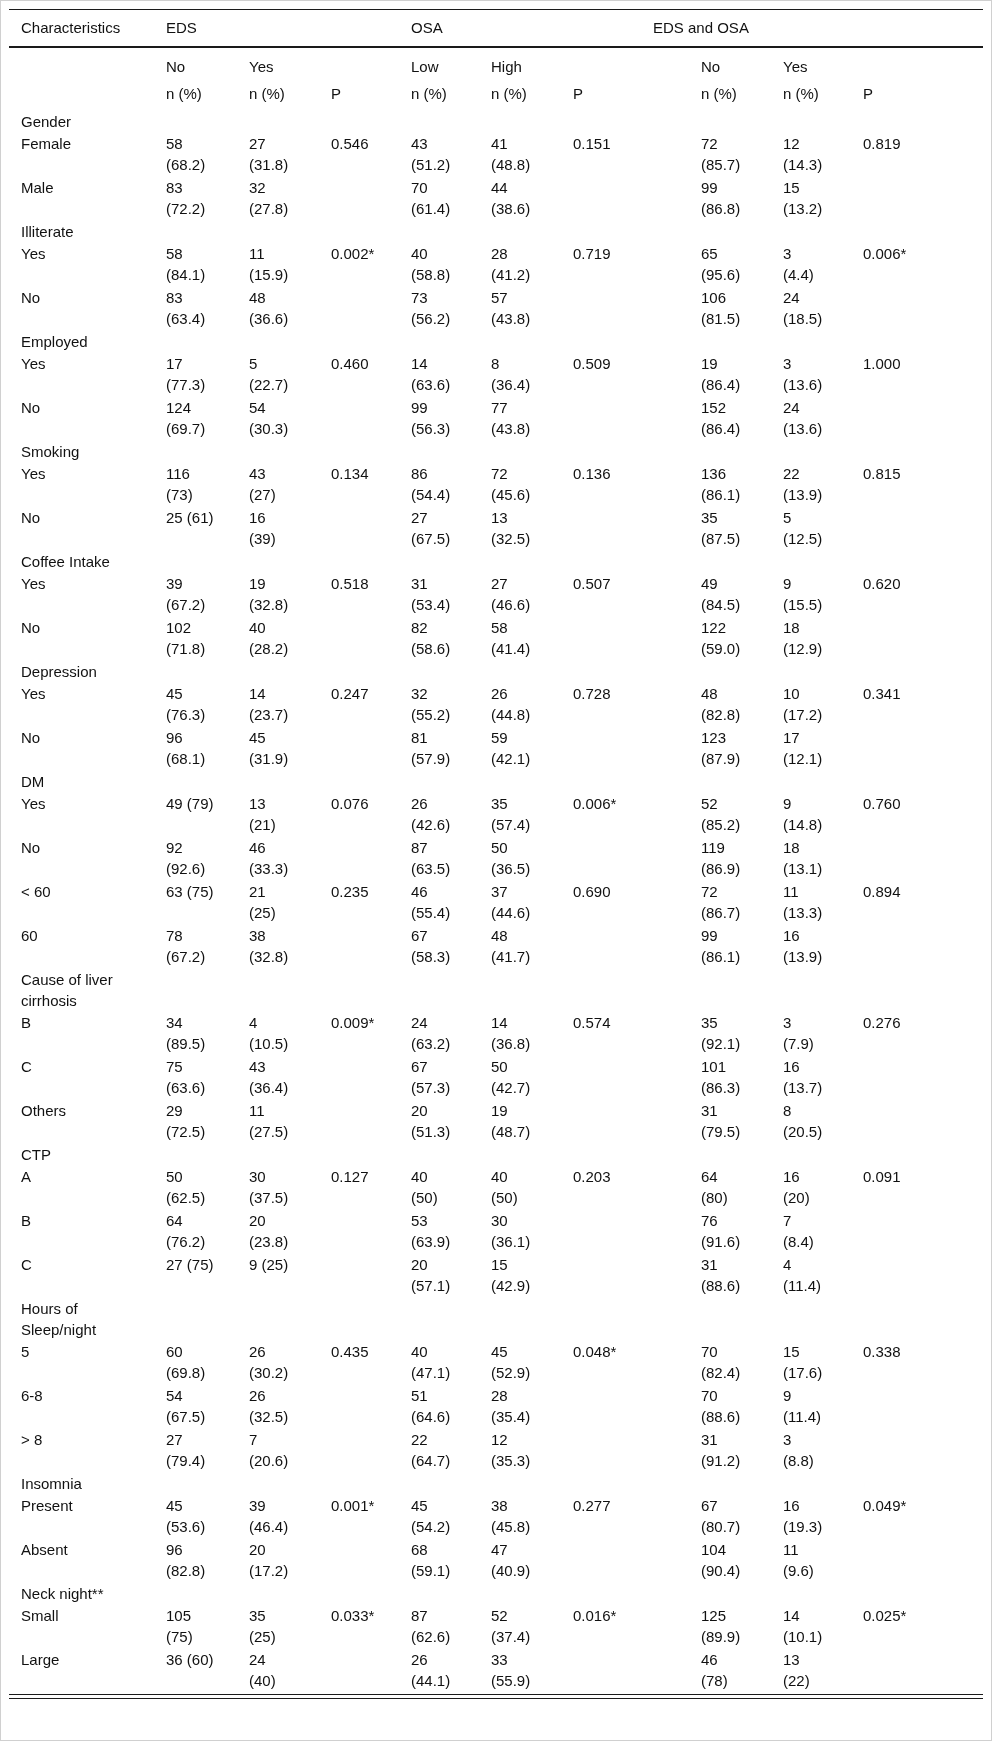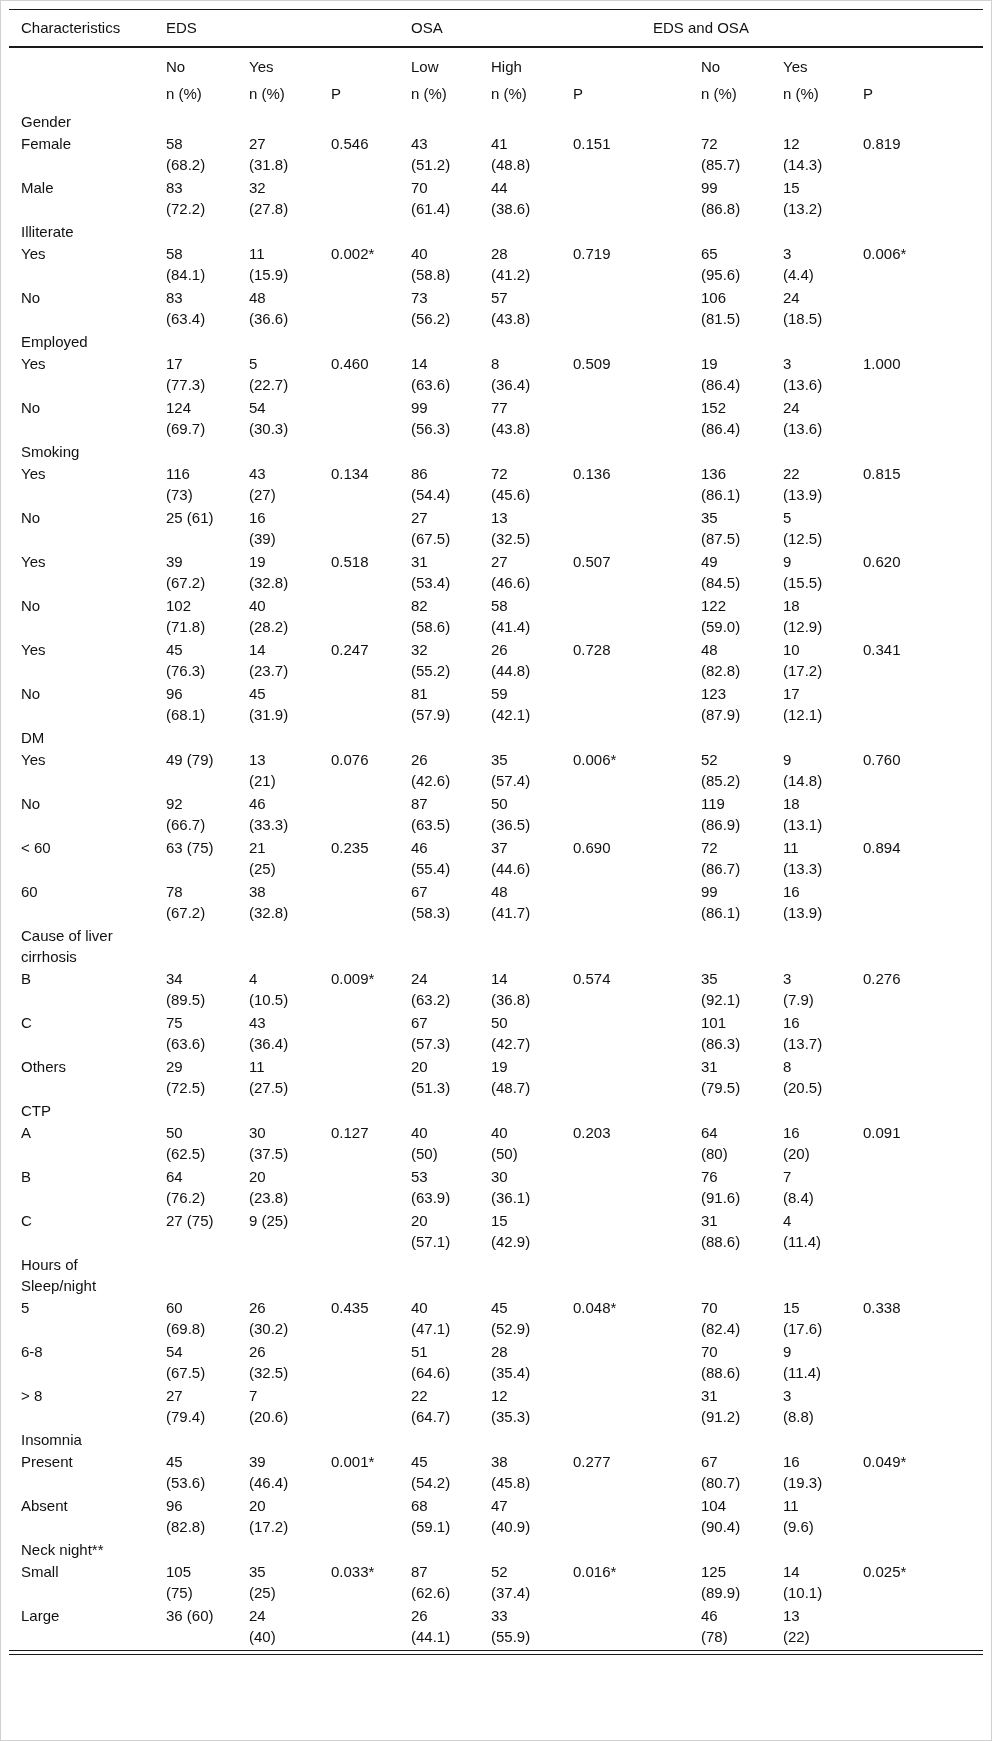--- a/index.html
+++ b/index.html
@@ -228,20 +228,23 @@
 (67.5)</div>
         <div class="cell" style="grid-column: 6;">13
 (32.5)</div>
         <div class="cell" style="grid-column: 7;"></div>
         <div class="cell" style="grid-column: 9;">35
 (87.5)</div>
         <div class="cell" style="grid-column: 10;">5
 (12.5)</div>
         <div class="cell" style="grid-column: 11;"></div>
       </div>
+      <div class="grid section-row">
+        <div class="cell" style="grid-column: 1 / -1;">Coffee Intake</div>
+      </div>
       <div class="grid data-row">
         <div class="cell" style="grid-column: 1;">Yes</div>
         <div class="cell" style="grid-column: 2;">39
 (67.2)</div>
         <div class="cell" style="grid-column: 3;">19
 (32.8)</div>
         <div class="cell" style="grid-column: 4;">0.518</div>
         <div class="cell" style="grid-column: 5;">31
 (53.4)</div>
         <div class="cell" style="grid-column: 6;">27
@@ -264,20 +267,23 @@
 (58.6)</div>
         <div class="cell" style="grid-column: 6;">58
 (41.4)</div>
         <div class="cell" style="grid-column: 7;"></div>
         <div class="cell" style="grid-column: 9;">122
 (59.0)</div>
         <div class="cell" style="grid-column: 10;">18
 (12.9)</div>
         <div class="cell" style="grid-column: 11;"></div>
       </div>
+      <div class="grid section-row">
+        <div class="cell" style="grid-column: 1 / -1;">Depression</div>
+      </div>
       <div class="grid data-row">
         <div class="cell" style="grid-column: 1;">Yes</div>
         <div class="cell" style="grid-column: 2;">45
 (76.3)</div>
         <div class="cell" style="grid-column: 3;">14
 (23.7)</div>
         <div class="cell" style="grid-column: 4;">0.247</div>
         <div class="cell" style="grid-column: 5;">32
 (55.2)</div>
         <div class="cell" style="grid-column: 6;">26
@@ -323,21 +329,21 @@
         <div class="cell" style="grid-column: 7;">0.006*</div>
         <div class="cell" style="grid-column: 9;">52
 (85.2)</div>
         <div class="cell" style="grid-column: 10;">9
 (14.8)</div>
         <div class="cell" style="grid-column: 11;">0.760</div>
       </div>
       <div class="grid data-row">
         <div class="cell" style="grid-column: 1;">No</div>
         <div class="cell" style="grid-column: 2;">92
-(66.7)</div>
+(92.6)</div>
         <div class="cell" style="grid-column: 3;">46
 (33.3)</div>
         <div class="cell" style="grid-column: 4;"></div>
         <div class="cell" style="grid-column: 5;">87
 (63.5)</div>
         <div class="cell" style="grid-column: 6;">50
 (36.5)</div>
         <div class="cell" style="grid-column: 7;"></div>
         <div class="cell" style="grid-column: 9;">119
 (86.9)</div>

